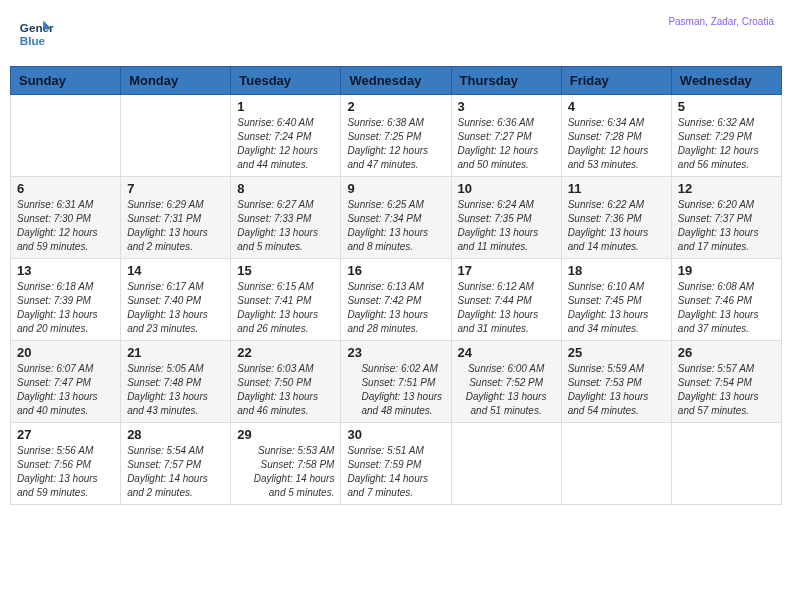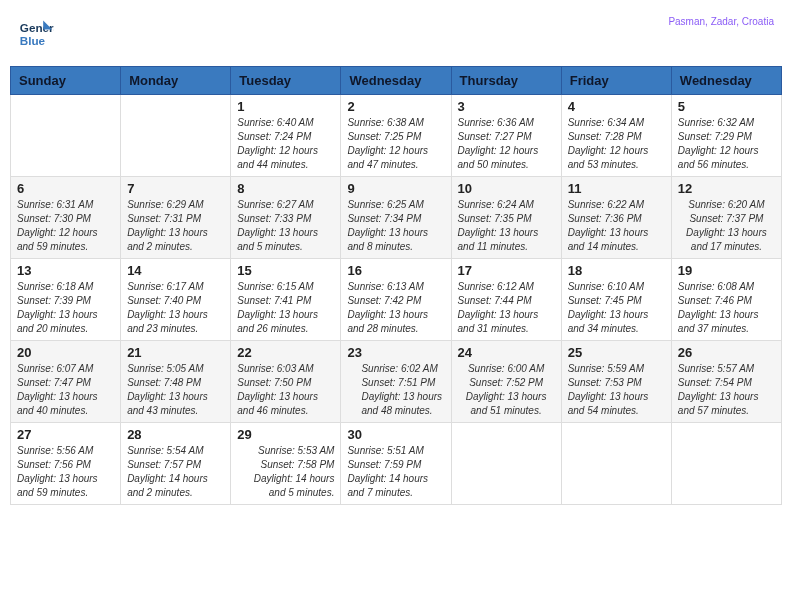--- a/index.html
+++ b/index.html
@@ -175,21 +175,21 @@
 Daylight: 13 hours and 11 minutes.</div>
         </td>
         <td>
           <div class="day-num">11</div>
           <div class="day-info" style="white-space: pre-line;">Sunrise: 6:22 AM
 Sunset: 7:36 PM
 Daylight: 13 hours and 14 minutes.</div>
         </td>
         <td>
           <div class="day-num">12</div>
-          <div class="day-info" style="white-space: pre-line; text-align: center;">Sunrise: 6:20 AM
+          <div class="day-info" style="white-space: pre-line;">Sunrise: 6:20 AM
 Sunset: 7:37 PM
 Daylight: 13 hours and 17 minutes.</div>
         </td>
       </tr>
       <tr>
         <td>
           <div class="day-num">13</div>
           <div class="day-info" style="white-space: pre-line;">Sunrise: 6:18 AM
 Sunset: 7:39 PM
 Daylight: 13 hours and 20 minutes.</div>

